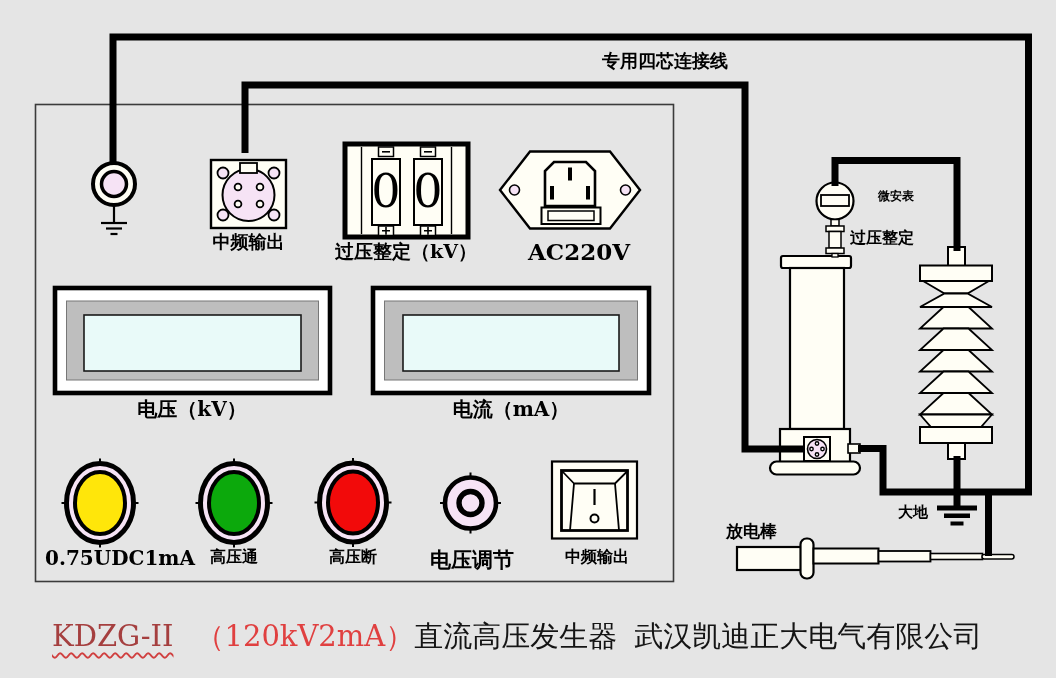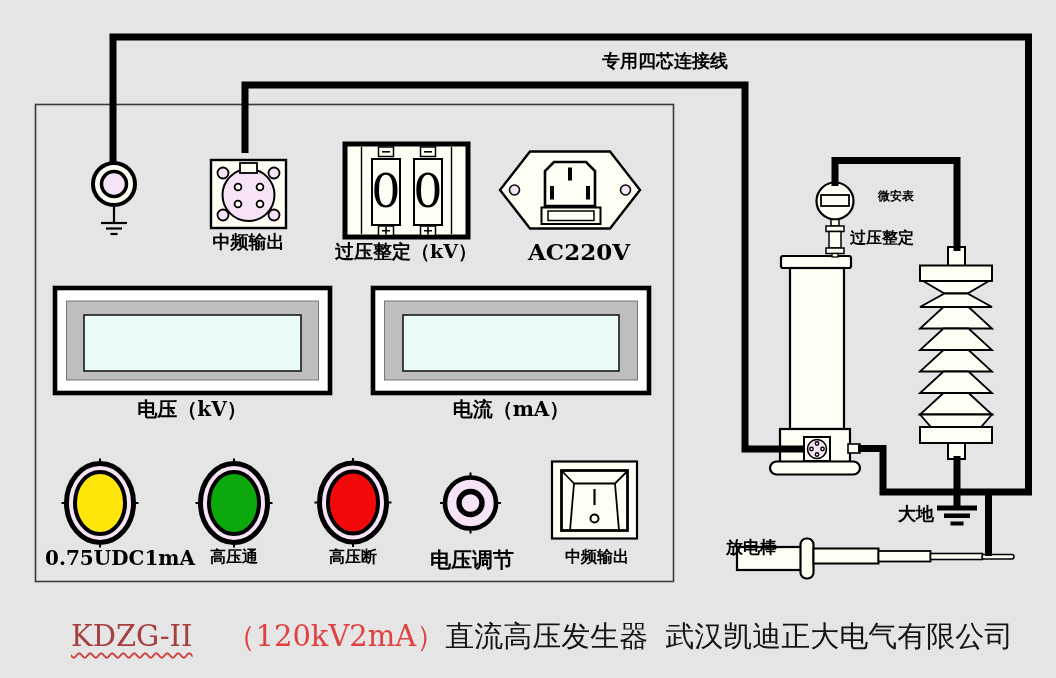--- a/index.html
+++ b/index.html
@@ -37,23 +37,22 @@
     white-space:nowrap;
     color:#151515;
   }
   .title .model{
     color:#A53F3F;
     text-decoration:underline;
     text-decoration-style:wavy;
     text-decoration-color:#D04040;
     text-decoration-thickness:2px;
     text-underline-offset:6px;
-    margin-left:19px;
-  }
-  .title .rating{color:#E04040;margin-left:34px;}
+  }
+  .title .rating{color:#E04040;margin-left:22px;}
   .title .product{color:#151515;}
   .title .company{color:#151515;margin-left:17px;}
 </style>
 </head>
 <body>
 
 <div class="canvas">
 
 <svg width="1056" height="678" viewBox="0 0 1056 678">
 
@@ -251,21 +250,21 @@
 <div class="lbl" style="left:313px;top:548px;width:80px;font-size:16px;">高压断</div>
 
 <div class="lbl" style="left:420px;top:548px;width:104px;font-size:21px;">电压调节</div>
 
 <div class="lbl" style="left:545px;top:548px;width:104px;font-size:16px;">中频输出</div>
 
 <div class="lbl left" style="left:856px;top:190px;width:80px;font-size:12px;text-align:center;">微安表</div>
 
 <div class="lbl left" style="left:850px;top:229px;width:96px;font-size:16px;">过压整定</div>
 
-<div class="lbl left" style="left:898px;top:504px;width:44px;font-size:18px;">大地</div>
-
-<div class="lbl left" style="left:726px;top:522px;width:76px;font-size:17px;margin-top:16px;">放电棒</div>
+<div class="lbl left" style="left:898px;top:504px;width:44px;font-size:15px;">大地</div>
+
+<div class="lbl left" style="left:726px;top:522px;width:76px;font-size:17px;">放电棒</div>
 
 <div class="title">
   <span class="model">KDZG-II</span><span class="rating">（120kV2mA）</span><span class="product">直流高压发生器</span><span class="company">武汉凯迪正大电气有限公司</span>
 </div>
 
 </div>
 
 </body></html>

